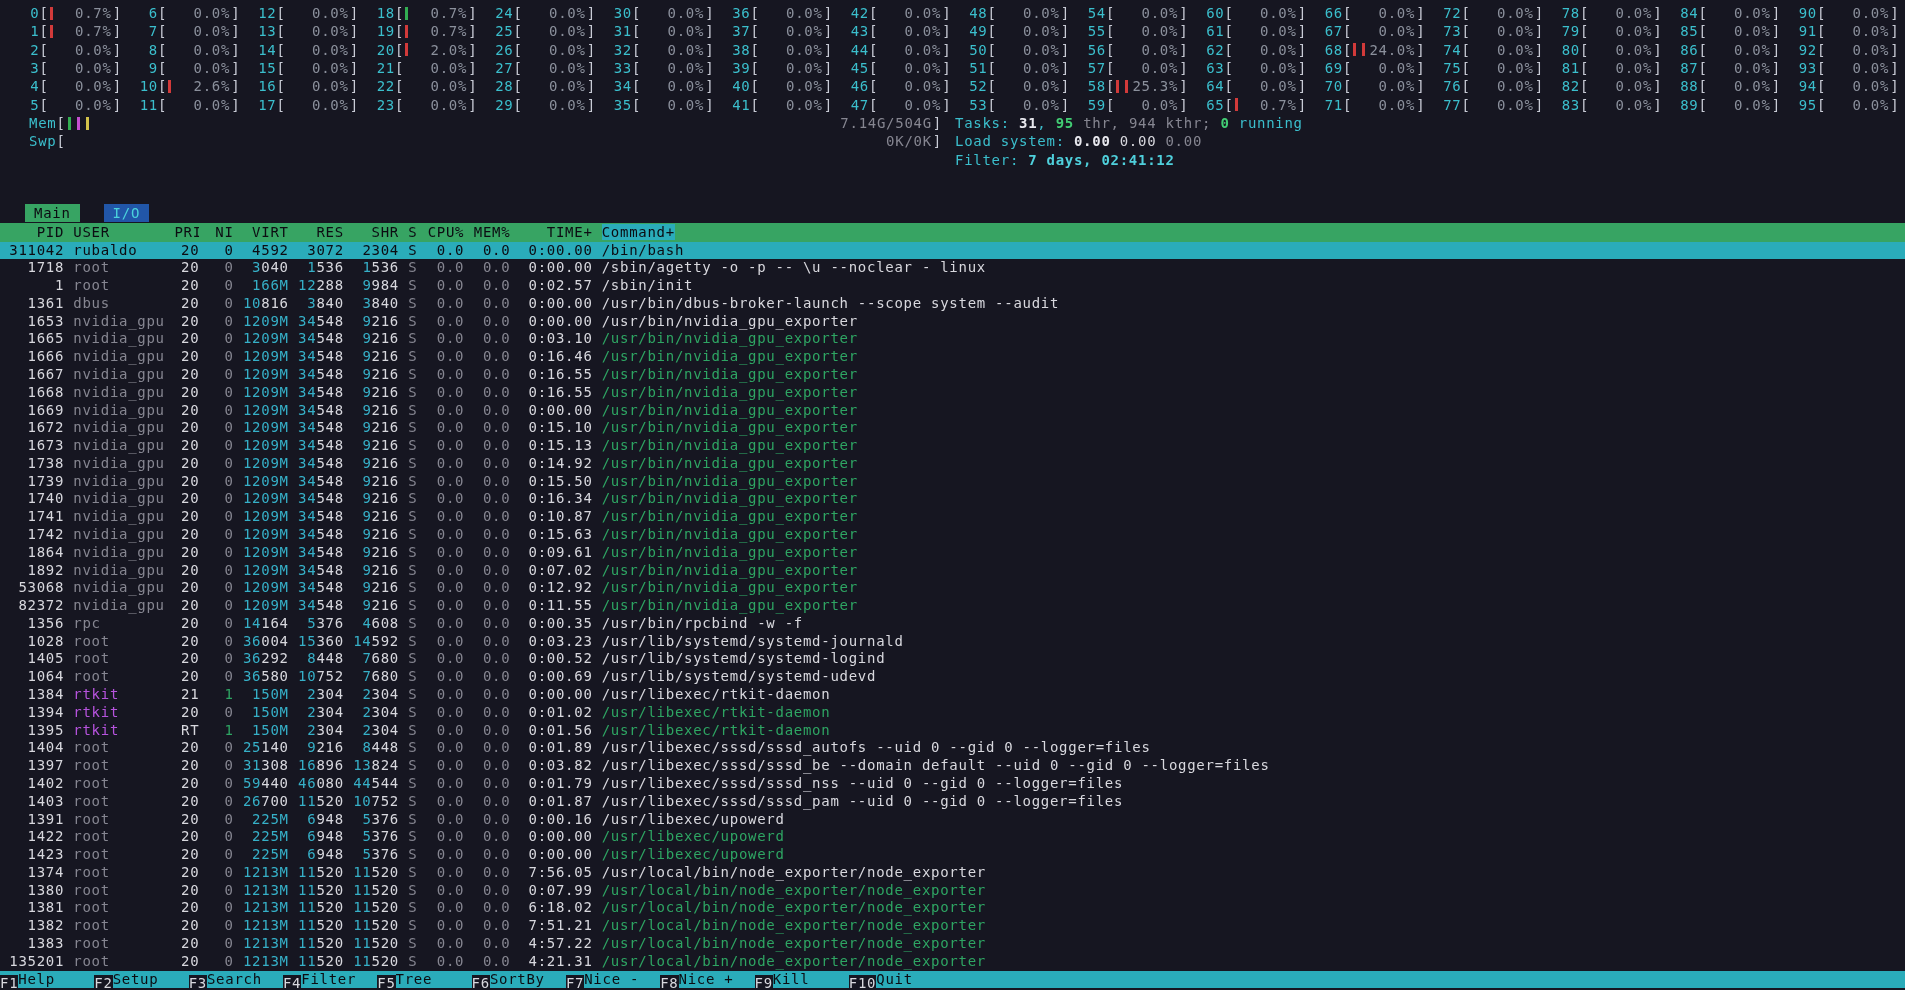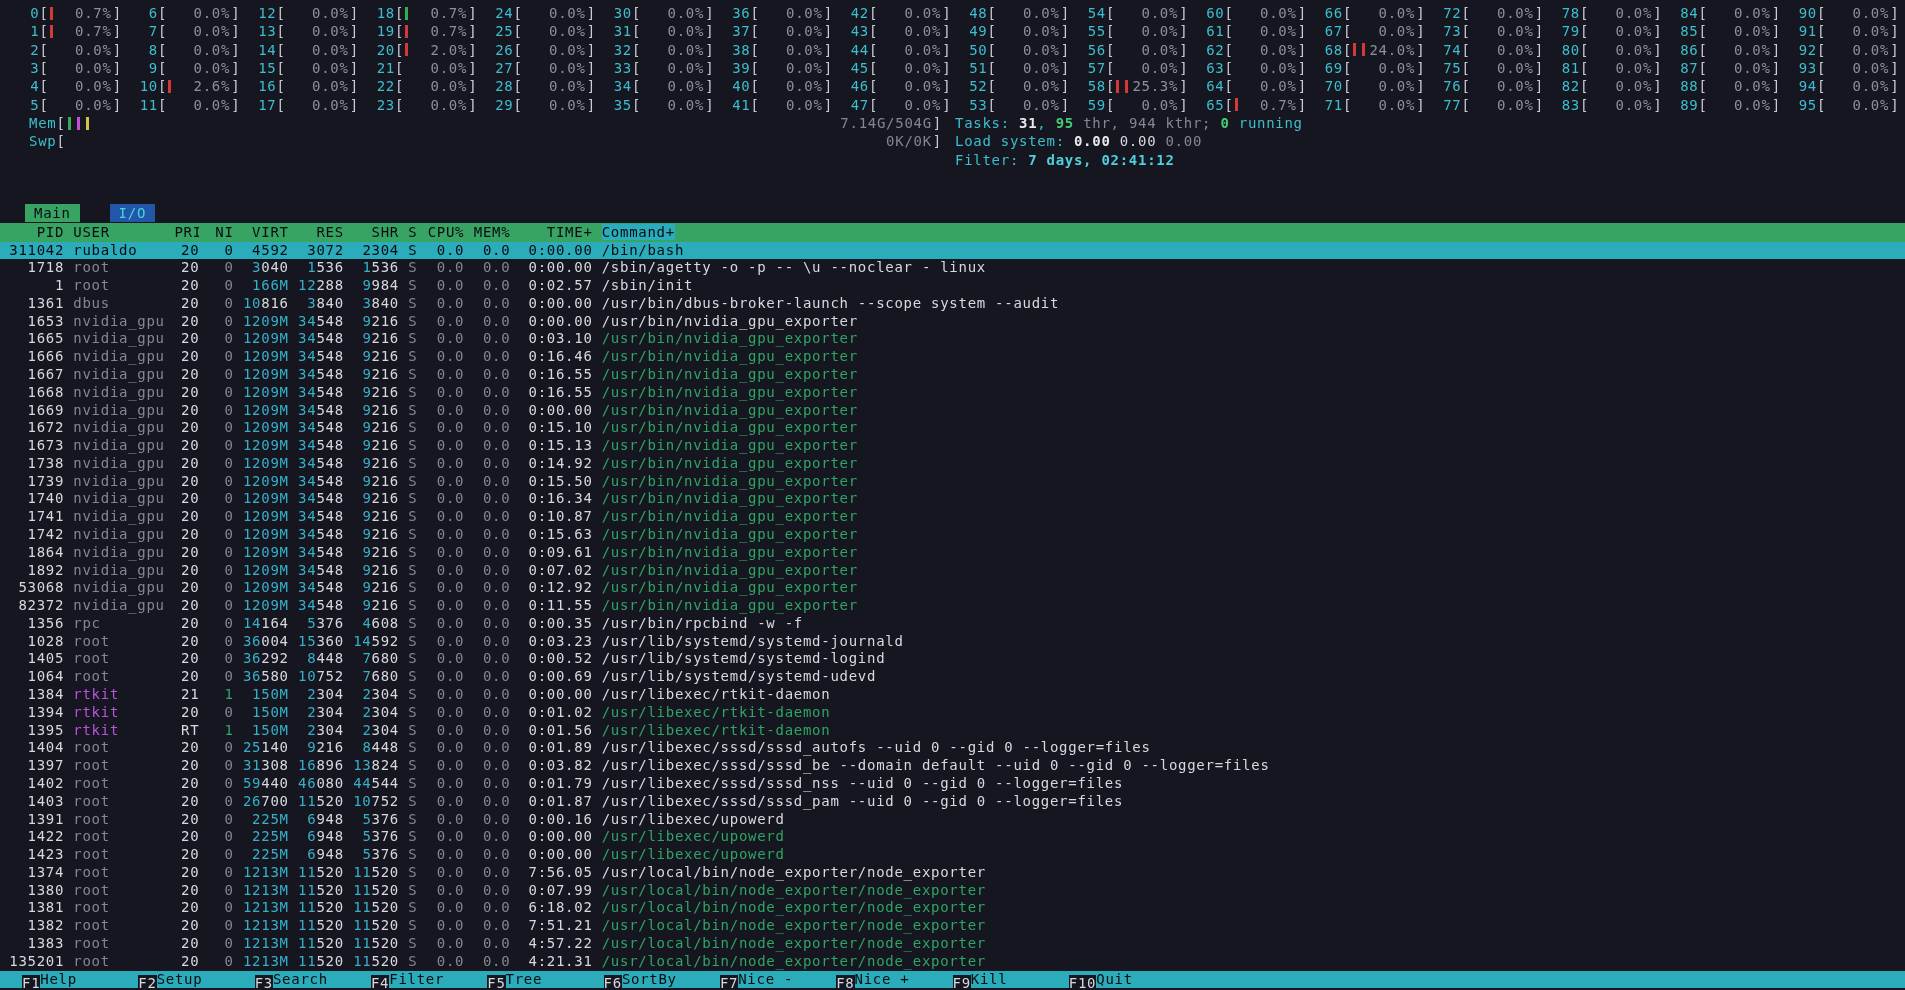--- a/index.html
+++ b/index.html
@@ -26,21 +26,21 @@
   .bval{position:absolute;right:1px;top:0;color:var(--gray);}
   
   .mline{position:absolute;left:955px;height:18.3px;line-height:18.3px;}
   .seg-cyan{color:var(--cyan);}
   .seg-boldWhite{color:var(--boldWhite);font-weight:bold;}
   .seg-boldGreen{color:var(--boldGreen);font-weight:bold;}
   .seg-gray{color:var(--gray);}
   .seg-white{color:var(--fg);}
   .seg-boldCyan{color:var(--boldCyan);font-weight:bold;}
   
-  .tabs{position:absolute;left:25px;top:204px;height:18px;line-height:18px;display:flex;gap:30px;}
+  .tabs{position:absolute;left:25px;top:204px;height:18px;line-height:18px;display:flex;gap:24px;}
   .tab{display:inline-block;padding:0 9px;}
   .tab.active{background:var(--headerGreen);color:var(--black);}
   .tab.inactive{background:var(--tabBlue);color:var(--tabBlueText);}
   
   .hdr{position:absolute;left:0;top:223px;width:100%;height:18.5px;line-height:18.5px;
        background:var(--headerGreen);color:var(--black);display:flex;align-items:center;}
   .hdr span{color:var(--black);}
   .rows{position:absolute;left:0;top:241.5px;width:100%;height:729px;display:flex;flex-direction:column;}
   .row{display:flex;flex:1;align-items:center;line-height:17.78px;}
   .row.selected{background:var(--selCyan);justify-content:flex-end;}
@@ -56,21 +56,21 @@
   .c-s{width:10px;text-align:left;color:var(--gray);}
   .c-cpu,.c-mem{width:37px;text-align:right;color:var(--gray);}
   .c-time{width:73px;text-align:right;color:var(--fg);}
   .c-cmd{flex:1;text-align:left;color:var(--fg);white-space:pre;}
   .c-cmd.thread{color:var(--green);}
   .mc{color:var(--memCyan);}
   .sortpatch{background:var(--selCyan);}
   
   .fbar{position:absolute;left:0;top:970.5px;width:100%;height:17px;line-height:17px;
         background:var(--selCyan);display:flex;}
-  .fkey{background:var(--bg);color:var(--fg);margin-left:22px;}
+  .fkey{background:var(--bg);color:var(--fg);}
   .flabel{display:inline-block;width:76px;color:var(--black);overflow:hidden;}
 </style>
 </head>
 <body>
 
 <div class="screen">
   <div id="cpu-grid"><div class="cpu-cell" style="left: 12px; top: 4px;"><span class="cpu-num">0</span><span class="brk">[</span><span class="cpu-int"><span class="tick r" style="left: 1px;"></span><span class="cpu-pct">0.7%</span></span><span class="brk">]</span></div><div class="cpu-cell" style="left: 12px; top: 22.33px;"><span class="cpu-num">1</span><span class="brk">[</span><span class="cpu-int"><span class="tick r" style="left: 1px;"></span><span class="cpu-pct">0.7%</span></span><span class="brk">]</span></div><div class="cpu-cell" style="left: 12px; top: 40.66px;"><span class="cpu-num">2</span><span class="brk">[</span><span class="cpu-int"><span class="cpu-pct">0.0%</span></span><span class="brk">]</span></div><div class="cpu-cell" style="left: 12px; top: 58.99px;"><span class="cpu-num">3</span><span class="brk">[</span><span class="cpu-int"><span class="cpu-pct">0.0%</span></span><span class="brk">]</span></div><div class="cpu-cell" style="left: 12px; top: 77.32px;"><span class="cpu-num">4</span><span class="brk">[</span><span class="cpu-int"><span class="cpu-pct">0.0%</span></span><span class="brk">]</span></div><div class="cpu-cell" style="left: 12px; top: 95.65px;"><span class="cpu-num">5</span><span class="brk">[</span><span class="cpu-int"><span class="cpu-pct">0.0%</span></span><span class="brk">]</span></div><div class="cpu-cell" style="left: 130.5px; top: 4px;"><span class="cpu-num">6</span><span class="brk">[</span><span class="cpu-int"><span class="cpu-pct">0.0%</span></span><span class="brk">]</span></div><div class="cpu-cell" style="left: 130.5px; top: 22.33px;"><span class="cpu-num">7</span><span class="brk">[</span><span class="cpu-int"><span class="cpu-pct">0.0%</span></span><span class="brk">]</span></div><div class="cpu-cell" style="left: 130.5px; top: 40.66px;"><span class="cpu-num">8</span><span class="brk">[</span><span class="cpu-int"><span class="cpu-pct">0.0%</span></span><span class="brk">]</span></div><div class="cpu-cell" style="left: 130.5px; top: 58.99px;"><span class="cpu-num">9</span><span class="brk">[</span><span class="cpu-int"><span class="cpu-pct">0.0%</span></span><span class="brk">]</span></div><div class="cpu-cell" style="left: 130.5px; top: 77.32px;"><span class="cpu-num">10</span><span class="brk">[</span><span class="cpu-int"><span class="tick r" style="left: 1px;"></span><span class="cpu-pct">2.6%</span></span><span class="brk">]</span></div><div class="cpu-cell" style="left: 130.5px; top: 95.65px;"><span class="cpu-num">11</span><span class="brk">[</span><span class="cpu-int"><span class="cpu-pct">0.0%</span></span><span class="brk">]</span></div><div class="cpu-cell" style="left: 249px; top: 4px;"><span class="cpu-num">12</span><span class="brk">[</span><span class="cpu-int"><span class="cpu-pct">0.0%</span></span><span class="brk">]</span></div><div class="cpu-cell" style="left: 249px; top: 22.33px;"><span class="cpu-num">13</span><span class="brk">[</span><span class="cpu-int"><span class="cpu-pct">0.0%</span></span><span class="brk">]</span></div><div class="cpu-cell" style="left: 249px; top: 40.66px;"><span class="cpu-num">14</span><span class="brk">[</span><span class="cpu-int"><span class="cpu-pct">0.0%</span></span><span class="brk">]</span></div><div class="cpu-cell" style="left: 249px; top: 58.99px;"><span class="cpu-num">15</span><span class="brk">[</span><span class="cpu-int"><span class="cpu-pct">0.0%</span></span><span class="brk">]</span></div><div class="cpu-cell" style="left: 249px; top: 77.32px;"><span class="cpu-num">16</span><span class="brk">[</span><span class="cpu-int"><span class="cpu-pct">0.0%</span></span><span class="brk">]</span></div><div class="cpu-cell" style="left: 249px; top: 95.65px;"><span class="cpu-num">17</span><span class="brk">[</span><span class="cpu-int"><span class="cpu-pct">0.0%</span></span><span class="brk">]</span></div><div class="cpu-cell" style="left: 367.5px; top: 4px;"><span class="cpu-num">18</span><span class="brk">[</span><span class="cpu-int"><span class="tick g" style="left: 1px;"></span><span class="cpu-pct">0.7%</span></span><span class="brk">]</span></div><div class="cpu-cell" style="left: 367.5px; top: 22.33px;"><span class="cpu-num">19</span><span class="brk">[</span><span class="cpu-int"><span class="tick r" style="left: 1px;"></span><span class="cpu-pct">0.7%</span></span><span class="brk">]</span></div><div class="cpu-cell" style="left: 367.5px; top: 40.66px;"><span class="cpu-num">20</span><span class="brk">[</span><span class="cpu-int"><span class="tick r" style="left: 1px;"></span><span class="cpu-pct">2.0%</span></span><span class="brk">]</span></div><div class="cpu-cell" style="left: 367.5px; top: 58.99px;"><span class="cpu-num">21</span><span class="brk">[</span><span class="cpu-int"><span class="cpu-pct">0.0%</span></span><span class="brk">]</span></div><div class="cpu-cell" style="left: 367.5px; top: 77.32px;"><span class="cpu-num">22</span><span class="brk">[</span><span class="cpu-int"><span class="cpu-pct">0.0%</span></span><span class="brk">]</span></div><div class="cpu-cell" style="left: 367.5px; top: 95.65px;"><span class="cpu-num">23</span><span class="brk">[</span><span class="cpu-int"><span class="cpu-pct">0.0%</span></span><span class="brk">]</span></div><div class="cpu-cell" style="left: 486px; top: 4px;"><span class="cpu-num">24</span><span class="brk">[</span><span class="cpu-int"><span class="cpu-pct">0.0%</span></span><span class="brk">]</span></div><div class="cpu-cell" style="left: 486px; top: 22.33px;"><span class="cpu-num">25</span><span class="brk">[</span><span class="cpu-int"><span class="cpu-pct">0.0%</span></span><span class="brk">]</span></div><div class="cpu-cell" style="left: 486px; top: 40.66px;"><span class="cpu-num">26</span><span class="brk">[</span><span class="cpu-int"><span class="cpu-pct">0.0%</span></span><span class="brk">]</span></div><div class="cpu-cell" style="left: 486px; top: 58.99px;"><span class="cpu-num">27</span><span class="brk">[</span><span class="cpu-int"><span class="cpu-pct">0.0%</span></span><span class="brk">]</span></div><div class="cpu-cell" style="left: 486px; top: 77.32px;"><span class="cpu-num">28</span><span class="brk">[</span><span class="cpu-int"><span class="cpu-pct">0.0%</span></span><span class="brk">]</span></div><div class="cpu-cell" style="left: 486px; top: 95.65px;"><span class="cpu-num">29</span><span class="brk">[</span><span class="cpu-int"><span class="cpu-pct">0.0%</span></span><span class="brk">]</span></div><div class="cpu-cell" style="left: 604.5px; top: 4px;"><span class="cpu-num">30</span><span class="brk">[</span><span class="cpu-int"><span class="cpu-pct">0.0%</span></span><span class="brk">]</span></div><div class="cpu-cell" style="left: 604.5px; top: 22.33px;"><span class="cpu-num">31</span><span class="brk">[</span><span class="cpu-int"><span class="cpu-pct">0.0%</span></span><span class="brk">]</span></div><div class="cpu-cell" style="left: 604.5px; top: 40.66px;"><span class="cpu-num">32</span><span class="brk">[</span><span class="cpu-int"><span class="cpu-pct">0.0%</span></span><span class="brk">]</span></div><div class="cpu-cell" style="left: 604.5px; top: 58.99px;"><span class="cpu-num">33</span><span class="brk">[</span><span class="cpu-int"><span class="cpu-pct">0.0%</span></span><span class="brk">]</span></div><div class="cpu-cell" style="left: 604.5px; top: 77.32px;"><span class="cpu-num">34</span><span class="brk">[</span><span class="cpu-int"><span class="cpu-pct">0.0%</span></span><span class="brk">]</span></div><div class="cpu-cell" style="left: 604.5px; top: 95.65px;"><span class="cpu-num">35</span><span class="brk">[</span><span class="cpu-int"><span class="cpu-pct">0.0%</span></span><span class="brk">]</span></div><div class="cpu-cell" style="left: 723px; top: 4px;"><span class="cpu-num">36</span><span class="brk">[</span><span class="cpu-int"><span class="cpu-pct">0.0%</span></span><span class="brk">]</span></div><div class="cpu-cell" style="left: 723px; top: 22.33px;"><span class="cpu-num">37</span><span class="brk">[</span><span class="cpu-int"><span class="cpu-pct">0.0%</span></span><span class="brk">]</span></div><div class="cpu-cell" style="left: 723px; top: 40.66px;"><span class="cpu-num">38</span><span class="brk">[</span><span class="cpu-int"><span class="cpu-pct">0.0%</span></span><span class="brk">]</span></div><div class="cpu-cell" style="left: 723px; top: 58.99px;"><span class="cpu-num">39</span><span class="brk">[</span><span class="cpu-int"><span class="cpu-pct">0.0%</span></span><span class="brk">]</span></div><div class="cpu-cell" style="left: 723px; top: 77.32px;"><span class="cpu-num">40</span><span class="brk">[</span><span class="cpu-int"><span class="cpu-pct">0.0%</span></span><span class="brk">]</span></div><div class="cpu-cell" style="left: 723px; top: 95.65px;"><span class="cpu-num">41</span><span class="brk">[</span><span class="cpu-int"><span class="cpu-pct">0.0%</span></span><span class="brk">]</span></div><div class="cpu-cell" style="left: 841.5px; top: 4px;"><span class="cpu-num">42</span><span class="brk">[</span><span class="cpu-int"><span class="cpu-pct">0.0%</span></span><span class="brk">]</span></div><div class="cpu-cell" style="left: 841.5px; top: 22.33px;"><span class="cpu-num">43</span><span class="brk">[</span><span class="cpu-int"><span class="cpu-pct">0.0%</span></span><span class="brk">]</span></div><div class="cpu-cell" style="left: 841.5px; top: 40.66px;"><span class="cpu-num">44</span><span class="brk">[</span><span class="cpu-int"><span class="cpu-pct">0.0%</span></span><span class="brk">]</span></div><div class="cpu-cell" style="left: 841.5px; top: 58.99px;"><span class="cpu-num">45</span><span class="brk">[</span><span class="cpu-int"><span class="cpu-pct">0.0%</span></span><span class="brk">]</span></div><div class="cpu-cell" style="left: 841.5px; top: 77.32px;"><span class="cpu-num">46</span><span class="brk">[</span><span class="cpu-int"><span class="cpu-pct">0.0%</span></span><span class="brk">]</span></div><div class="cpu-cell" style="left: 841.5px; top: 95.65px;"><span class="cpu-num">47</span><span class="brk">[</span><span class="cpu-int"><span class="cpu-pct">0.0%</span></span><span class="brk">]</span></div><div class="cpu-cell" style="left: 960px; top: 4px;"><span class="cpu-num">48</span><span class="brk">[</span><span class="cpu-int"><span class="cpu-pct">0.0%</span></span><span class="brk">]</span></div><div class="cpu-cell" style="left: 960px; top: 22.33px;"><span class="cpu-num">49</span><span class="brk">[</span><span class="cpu-int"><span class="cpu-pct">0.0%</span></span><span class="brk">]</span></div><div class="cpu-cell" style="left: 960px; top: 40.66px;"><span class="cpu-num">50</span><span class="brk">[</span><span class="cpu-int"><span class="cpu-pct">0.0%</span></span><span class="brk">]</span></div><div class="cpu-cell" style="left: 960px; top: 58.99px;"><span class="cpu-num">51</span><span class="brk">[</span><span class="cpu-int"><span class="cpu-pct">0.0%</span></span><span class="brk">]</span></div><div class="cpu-cell" style="left: 960px; top: 77.32px;"><span class="cpu-num">52</span><span class="brk">[</span><span class="cpu-int"><span class="cpu-pct">0.0%</span></span><span class="brk">]</span></div><div class="cpu-cell" style="left: 960px; top: 95.65px;"><span class="cpu-num">53</span><span class="brk">[</span><span class="cpu-int"><span class="cpu-pct">0.0%</span></span><span class="brk">]</span></div><div class="cpu-cell" style="left: 1078.5px; top: 4px;"><span class="cpu-num">54</span><span class="brk">[</span><span class="cpu-int"><span class="cpu-pct">0.0%</span></span><span class="brk">]</span></div><div class="cpu-cell" style="left: 1078.5px; top: 22.33px;"><span class="cpu-num">55</span><span class="brk">[</span><span class="cpu-int"><span class="cpu-pct">0.0%</span></span><span class="brk">]</span></div><div class="cpu-cell" style="left: 1078.5px; top: 40.66px;"><span class="cpu-num">56</span><span class="brk">[</span><span class="cpu-int"><span class="cpu-pct">0.0%</span></span><span class="brk">]</span></div><div class="cpu-cell" style="left: 1078.5px; top: 58.99px;"><span class="cpu-num">57</span><span class="brk">[</span><span class="cpu-int"><span class="cpu-pct">0.0%</span></span><span class="brk">]</span></div><div class="cpu-cell" style="left: 1078.5px; top: 77.32px;"><span class="cpu-num">58</span><span class="brk">[</span><span class="cpu-int"><span class="tick r" style="left: 1px;"></span><span class="tick r" style="left: 10.15px;"></span><span class="cpu-pct">25.3%</span></span><span class="brk">]</span></div><div class="cpu-cell" style="left: 1078.5px; top: 95.65px;"><span class="cpu-num">59</span><span class="brk">[</span><span class="cpu-int"><span class="cpu-pct">0.0%</span></span><span class="brk">]</span></div><div class="cpu-cell" style="left: 1197px; top: 4px;"><span class="cpu-num">60</span><span class="brk">[</span><span class="cpu-int"><span class="cpu-pct">0.0%</span></span><span class="brk">]</span></div><div class="cpu-cell" style="left: 1197px; top: 22.33px;"><span class="cpu-num">61</span><span class="brk">[</span><span class="cpu-int"><span class="cpu-pct">0.0%</span></span><span class="brk">]</span></div><div class="cpu-cell" style="left: 1197px; top: 40.66px;"><span class="cpu-num">62</span><span class="brk">[</span><span class="cpu-int"><span class="cpu-pct">0.0%</span></span><span class="brk">]</span></div><div class="cpu-cell" style="left: 1197px; top: 58.99px;"><span class="cpu-num">63</span><span class="brk">[</span><span class="cpu-int"><span class="cpu-pct">0.0%</span></span><span class="brk">]</span></div><div class="cpu-cell" style="left: 1197px; top: 77.32px;"><span class="cpu-num">64</span><span class="brk">[</span><span class="cpu-int"><span class="cpu-pct">0.0%</span></span><span class="brk">]</span></div><div class="cpu-cell" style="left: 1197px; top: 95.65px;"><span class="cpu-num">65</span><span class="brk">[</span><span class="cpu-int"><span class="tick r" style="left: 1px;"></span><span class="cpu-pct">0.7%</span></span><span class="brk">]</span></div><div class="cpu-cell" style="left: 1315.5px; top: 4px;"><span class="cpu-num">66</span><span class="brk">[</span><span class="cpu-int"><span class="cpu-pct">0.0%</span></span><span class="brk">]</span></div><div class="cpu-cell" style="left: 1315.5px; top: 22.33px;"><span class="cpu-num">67</span><span class="brk">[</span><span class="cpu-int"><span class="cpu-pct">0.0%</span></span><span class="brk">]</span></div><div class="cpu-cell" style="left: 1315.5px; top: 40.66px;"><span class="cpu-num">68</span><span class="brk">[</span><span class="cpu-int"><span class="tick r" style="left: 1px;"></span><span class="tick r" style="left: 10.15px;"></span><span class="cpu-pct">24.0%</span></span><span class="brk">]</span></div><div class="cpu-cell" style="left: 1315.5px; top: 58.99px;"><span class="cpu-num">69</span><span class="brk">[</span><span class="cpu-int"><span class="cpu-pct">0.0%</span></span><span class="brk">]</span></div><div class="cpu-cell" style="left: 1315.5px; top: 77.32px;"><span class="cpu-num">70</span><span class="brk">[</span><span class="cpu-int"><span class="cpu-pct">0.0%</span></span><span class="brk">]</span></div><div class="cpu-cell" style="left: 1315.5px; top: 95.65px;"><span class="cpu-num">71</span><span class="brk">[</span><span class="cpu-int"><span class="cpu-pct">0.0%</span></span><span class="brk">]</span></div><div class="cpu-cell" style="left: 1434px; top: 4px;"><span class="cpu-num">72</span><span class="brk">[</span><span class="cpu-int"><span class="cpu-pct">0.0%</span></span><span class="brk">]</span></div><div class="cpu-cell" style="left: 1434px; top: 22.33px;"><span class="cpu-num">73</span><span class="brk">[</span><span class="cpu-int"><span class="cpu-pct">0.0%</span></span><span class="brk">]</span></div><div class="cpu-cell" style="left: 1434px; top: 40.66px;"><span class="cpu-num">74</span><span class="brk">[</span><span class="cpu-int"><span class="cpu-pct">0.0%</span></span><span class="brk">]</span></div><div class="cpu-cell" style="left: 1434px; top: 58.99px;"><span class="cpu-num">75</span><span class="brk">[</span><span class="cpu-int"><span class="cpu-pct">0.0%</span></span><span class="brk">]</span></div><div class="cpu-cell" style="left: 1434px; top: 77.32px;"><span class="cpu-num">76</span><span class="brk">[</span><span class="cpu-int"><span class="cpu-pct">0.0%</span></span><span class="brk">]</span></div><div class="cpu-cell" style="left: 1434px; top: 95.65px;"><span class="cpu-num">77</span><span class="brk">[</span><span class="cpu-int"><span class="cpu-pct">0.0%</span></span><span class="brk">]</span></div><div class="cpu-cell" style="left: 1552.5px; top: 4px;"><span class="cpu-num">78</span><span class="brk">[</span><span class="cpu-int"><span class="cpu-pct">0.0%</span></span><span class="brk">]</span></div><div class="cpu-cell" style="left: 1552.5px; top: 22.33px;"><span class="cpu-num">79</span><span class="brk">[</span><span class="cpu-int"><span class="cpu-pct">0.0%</span></span><span class="brk">]</span></div><div class="cpu-cell" style="left: 1552.5px; top: 40.66px;"><span class="cpu-num">80</span><span class="brk">[</span><span class="cpu-int"><span class="cpu-pct">0.0%</span></span><span class="brk">]</span></div><div class="cpu-cell" style="left: 1552.5px; top: 58.99px;"><span class="cpu-num">81</span><span class="brk">[</span><span class="cpu-int"><span class="cpu-pct">0.0%</span></span><span class="brk">]</span></div><div class="cpu-cell" style="left: 1552.5px; top: 77.32px;"><span class="cpu-num">82</span><span class="brk">[</span><span class="cpu-int"><span class="cpu-pct">0.0%</span></span><span class="brk">]</span></div><div class="cpu-cell" style="left: 1552.5px; top: 95.65px;"><span class="cpu-num">83</span><span class="brk">[</span><span class="cpu-int"><span class="cpu-pct">0.0%</span></span><span class="brk">]</span></div><div class="cpu-cell" style="left: 1671px; top: 4px;"><span class="cpu-num">84</span><span class="brk">[</span><span class="cpu-int"><span class="cpu-pct">0.0%</span></span><span class="brk">]</span></div><div class="cpu-cell" style="left: 1671px; top: 22.33px;"><span class="cpu-num">85</span><span class="brk">[</span><span class="cpu-int"><span class="cpu-pct">0.0%</span></span><span class="brk">]</span></div><div class="cpu-cell" style="left: 1671px; top: 40.66px;"><span class="cpu-num">86</span><span class="brk">[</span><span class="cpu-int"><span class="cpu-pct">0.0%</span></span><span class="brk">]</span></div><div class="cpu-cell" style="left: 1671px; top: 58.99px;"><span class="cpu-num">87</span><span class="brk">[</span><span class="cpu-int"><span class="cpu-pct">0.0%</span></span><span class="brk">]</span></div><div class="cpu-cell" style="left: 1671px; top: 77.32px;"><span class="cpu-num">88</span><span class="brk">[</span><span class="cpu-int"><span class="cpu-pct">0.0%</span></span><span class="brk">]</span></div><div class="cpu-cell" style="left: 1671px; top: 95.65px;"><span class="cpu-num">89</span><span class="brk">[</span><span class="cpu-int"><span class="cpu-pct">0.0%</span></span><span class="brk">]</span></div><div class="cpu-cell" style="left: 1789.5px; top: 4px;"><span class="cpu-num">90</span><span class="brk">[</span><span class="cpu-int"><span class="cpu-pct">0.0%</span></span><span class="brk">]</span></div><div class="cpu-cell" style="left: 1789.5px; top: 22.33px;"><span class="cpu-num">91</span><span class="brk">[</span><span class="cpu-int"><span class="cpu-pct">0.0%</span></span><span class="brk">]</span></div><div class="cpu-cell" style="left: 1789.5px; top: 40.66px;"><span class="cpu-num">92</span><span class="brk">[</span><span class="cpu-int"><span class="cpu-pct">0.0%</span></span><span class="brk">]</span></div><div class="cpu-cell" style="left: 1789.5px; top: 58.99px;"><span class="cpu-num">93</span><span class="brk">[</span><span class="cpu-int"><span class="cpu-pct">0.0%</span></span><span class="brk">]</span></div><div class="cpu-cell" style="left: 1789.5px; top: 77.32px;"><span class="cpu-num">94</span><span class="brk">[</span><span class="cpu-int"><span class="cpu-pct">0.0%</span></span><span class="brk">]</span></div><div class="cpu-cell" style="left: 1789.5px; top: 95.65px;"><span class="cpu-num">95</span><span class="brk">[</span><span class="cpu-int"><span class="cpu-pct">0.0%</span></span><span class="brk">]</span></div></div>
 
   <div class="bmline" style="top:114px;">
     <span class="blabel">Mem</span><span class="brk">[</span><span class="bint" id="mem-int"><span class="bval">7.14G/504G</span><span class="tick g" style="left: 2px;"></span><span class="tick m" style="left: 11.15px;"></span><span class="tick y" style="left: 20.3px;"></span></span><span class="brk">]</span>

